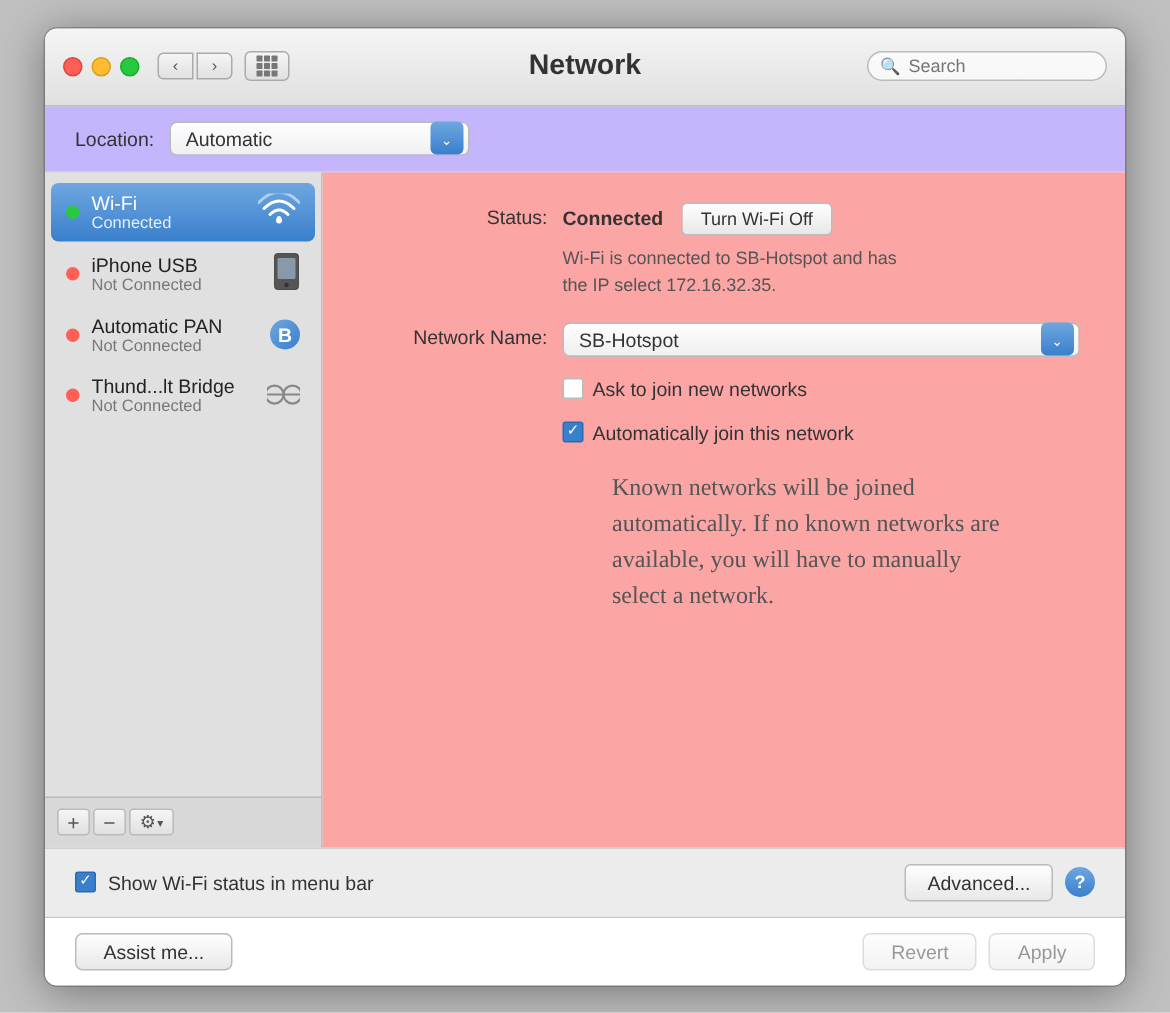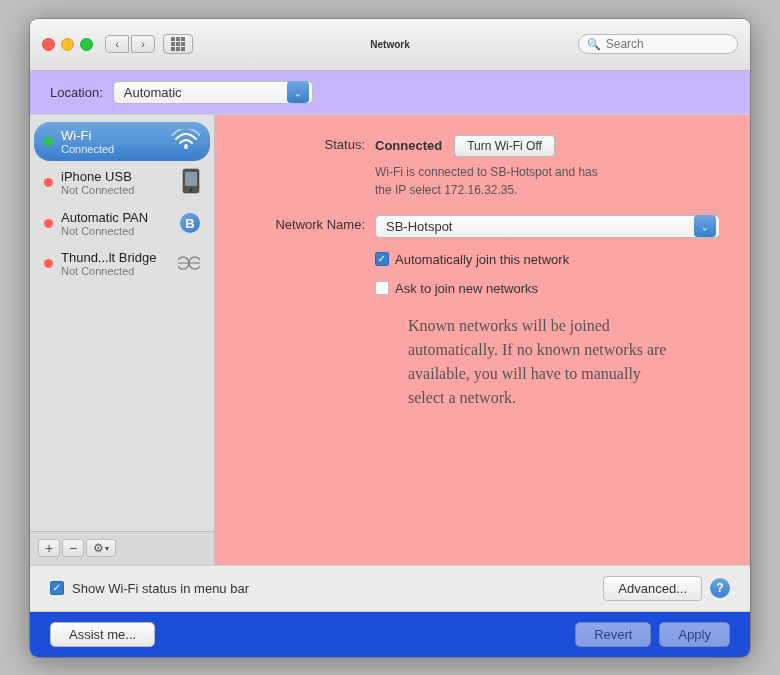--- a/index.html
+++ b/index.html
@@ -85,21 +85,21 @@
     .grid-dot {
       width: 4px;
       height: 4px;
       background: #777;
       border-radius: 0.5px;
     }
     .title-text {
       position: absolute;
       left: 50%;
       transform: translateX(-50%);
-      font-size: 10px;
+      font-size: 19px;
       font-weight: 600;
       color: #333;
     }
     .search-bar {
       margin-left: auto;
       display: flex;
       align-items: center;
       background: rgba(255,255,255,0.7);
       border: 1px solid #bbb;
       border-radius: 10px;
@@ -182,21 +182,21 @@
     .network-list {
       flex: 1;
       padding: 6px 0;
       overflow-y: auto;
     }
     .network-item {
       display: flex;
       align-items: center;
       padding: 6px 10px;
       cursor: pointer;
-      border-radius: 16px;
+      border-radius: 5px;
       margin: 1px 4px;
       gap: 8px;
     }
     .network-item:first-child {
       background: linear-gradient(to bottom, #6ea7e0, #3a7fcc);
     }
     .network-item:first-child .network-name { color: white; }
     .network-item:first-child .network-status { color: rgba(255,255,255,0.85); }
     .status-dot {
       width: 9px;
@@ -434,21 +434,21 @@
       color: white;
       font-size: 12px;
       font-weight: bold;
       cursor: pointer;
       display: flex;
       align-items: center;
       justify-content: center;
     }
     
     .action-bar {
-      background: #1d4ed8;
+      background: #ffffff;
       border-top: 1px solid #ccc;
       padding: 10px 20px;
       display: flex;
       align-items: center;
       justify-content: flex-end;
       gap: 8px;
     }
     .action-btn {
       padding: 4px 18px;
       background: linear-gradient(to bottom, #fefefe, #e8e8e8);
@@ -607,26 +607,26 @@
           <select class="network-select">
             <option>SB-Hotspot</option>
             <option>Other...</option>
           </select>
           <div class="select-arrow" style="background: linear-gradient(to bottom, #6ea7e0, #3a7fcc);"></div>
         </div>
       </div>
 
       <div class="detail-row" style="margin-left: 130px; flex-direction: column; gap: 8px;">
         <div class="checkbox-row">
+          <div class="cb"></div>
+          <span class="checkbox-label">Ask to join new networks</span>
+        </div>
+        <div class="checkbox-row">
           <div class="cb checked"></div>
           <span class="checkbox-label">Automatically join this network</span>
-        </div>
-        <div class="checkbox-row">
-          <div class="cb"></div>
-          <span class="checkbox-label">Ask to join new networks</span>
         </div>
         <div class="hint-text">Known networks will be joined automatically. If no known networks are available, you will have to manually select a network.</div>
       </div>
     </div>
   </div>
 
   <div class="bottom-bar">
     <div class="bottom-left">
       <div class="show-wifi-cb checked"></div>
       <span class="show-wifi-label">Show Wi-Fi status in menu bar</span>

